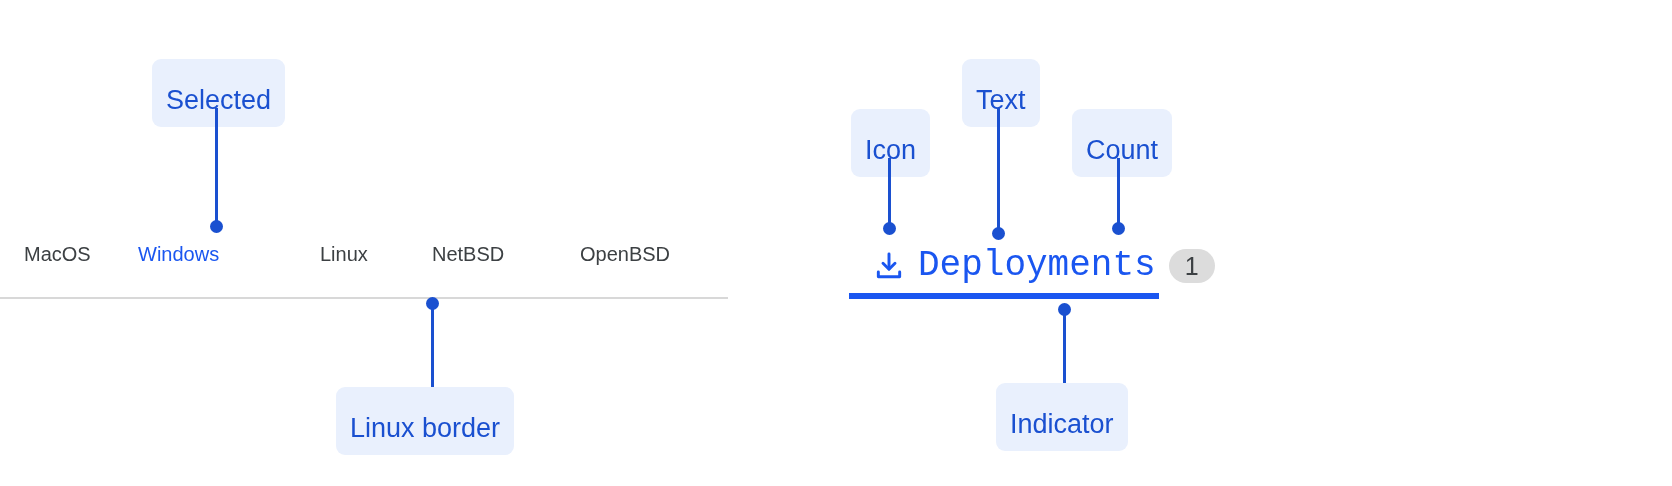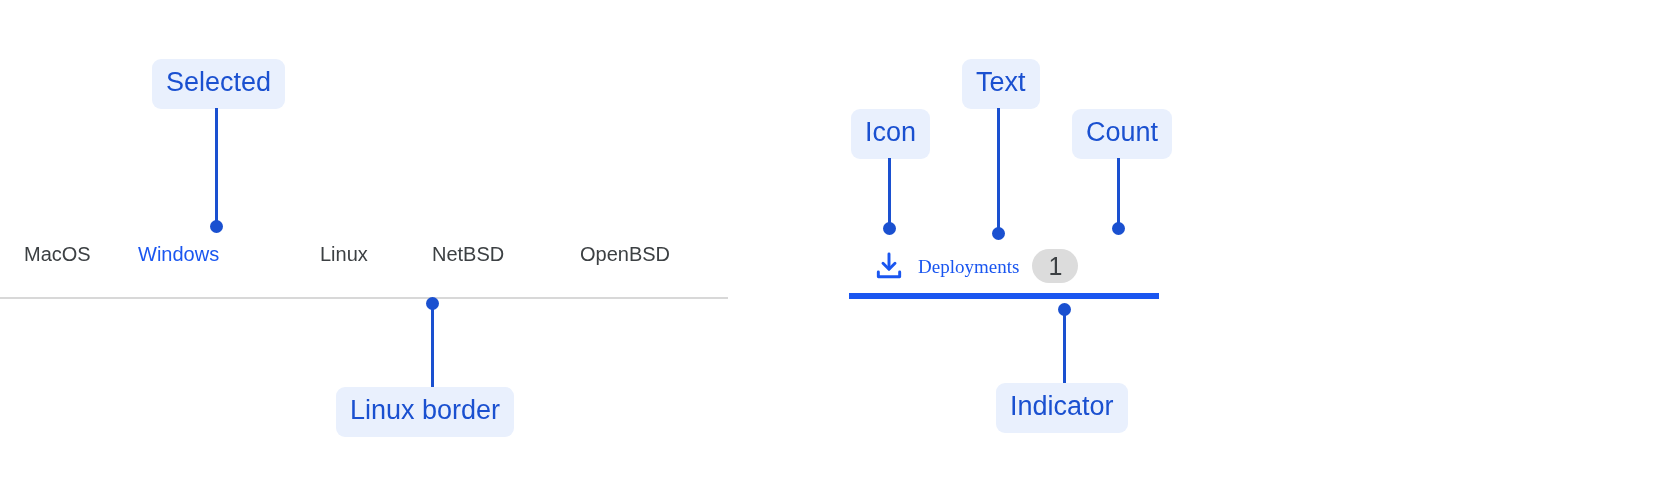--- a/index.html
+++ b/index.html
@@ -20,21 +20,21 @@
   }
 
   
   .pill {
     position: absolute;
     background: #e9f0fd;
     color: #1a50d0;
     border-radius: 9px;
     font-size: 27px;
     line-height: 1;
-    padding: 10px 14px 13px 14px;
+    padding: 28px 14px 13px 14px;
     white-space: nowrap;
     font-family: "Liberation Sans", sans-serif;
   }
 
   
   .leader {
     position: absolute;
     width: 3px;
     background: #1a50d0;
   }
@@ -103,25 +103,25 @@
     align-items: center;
     gap: 13px;
     height: 42px;
   }
   #deploytab .dl-icon {
     width: 32px;
     height: 32px;
     display: block;
   }
   #deploytab .dep-label {
-    font-size: 19px;
+    font-size: 36px;
     color: #1a56f0;
     line-height: 1;
     white-space: nowrap;
-    font-family: Liberation Serif, serif;
+    font-family: Liberation Mono, monospace;
   }
   #deploytab .count-badge {
     min-width: 22px;
     height: 34px;
     padding: 0 12px;
     border-radius: 17px;
     background: #dcdcdc;
     color: #3c4043;
     font-size: 25px;
     line-height: 34px;

